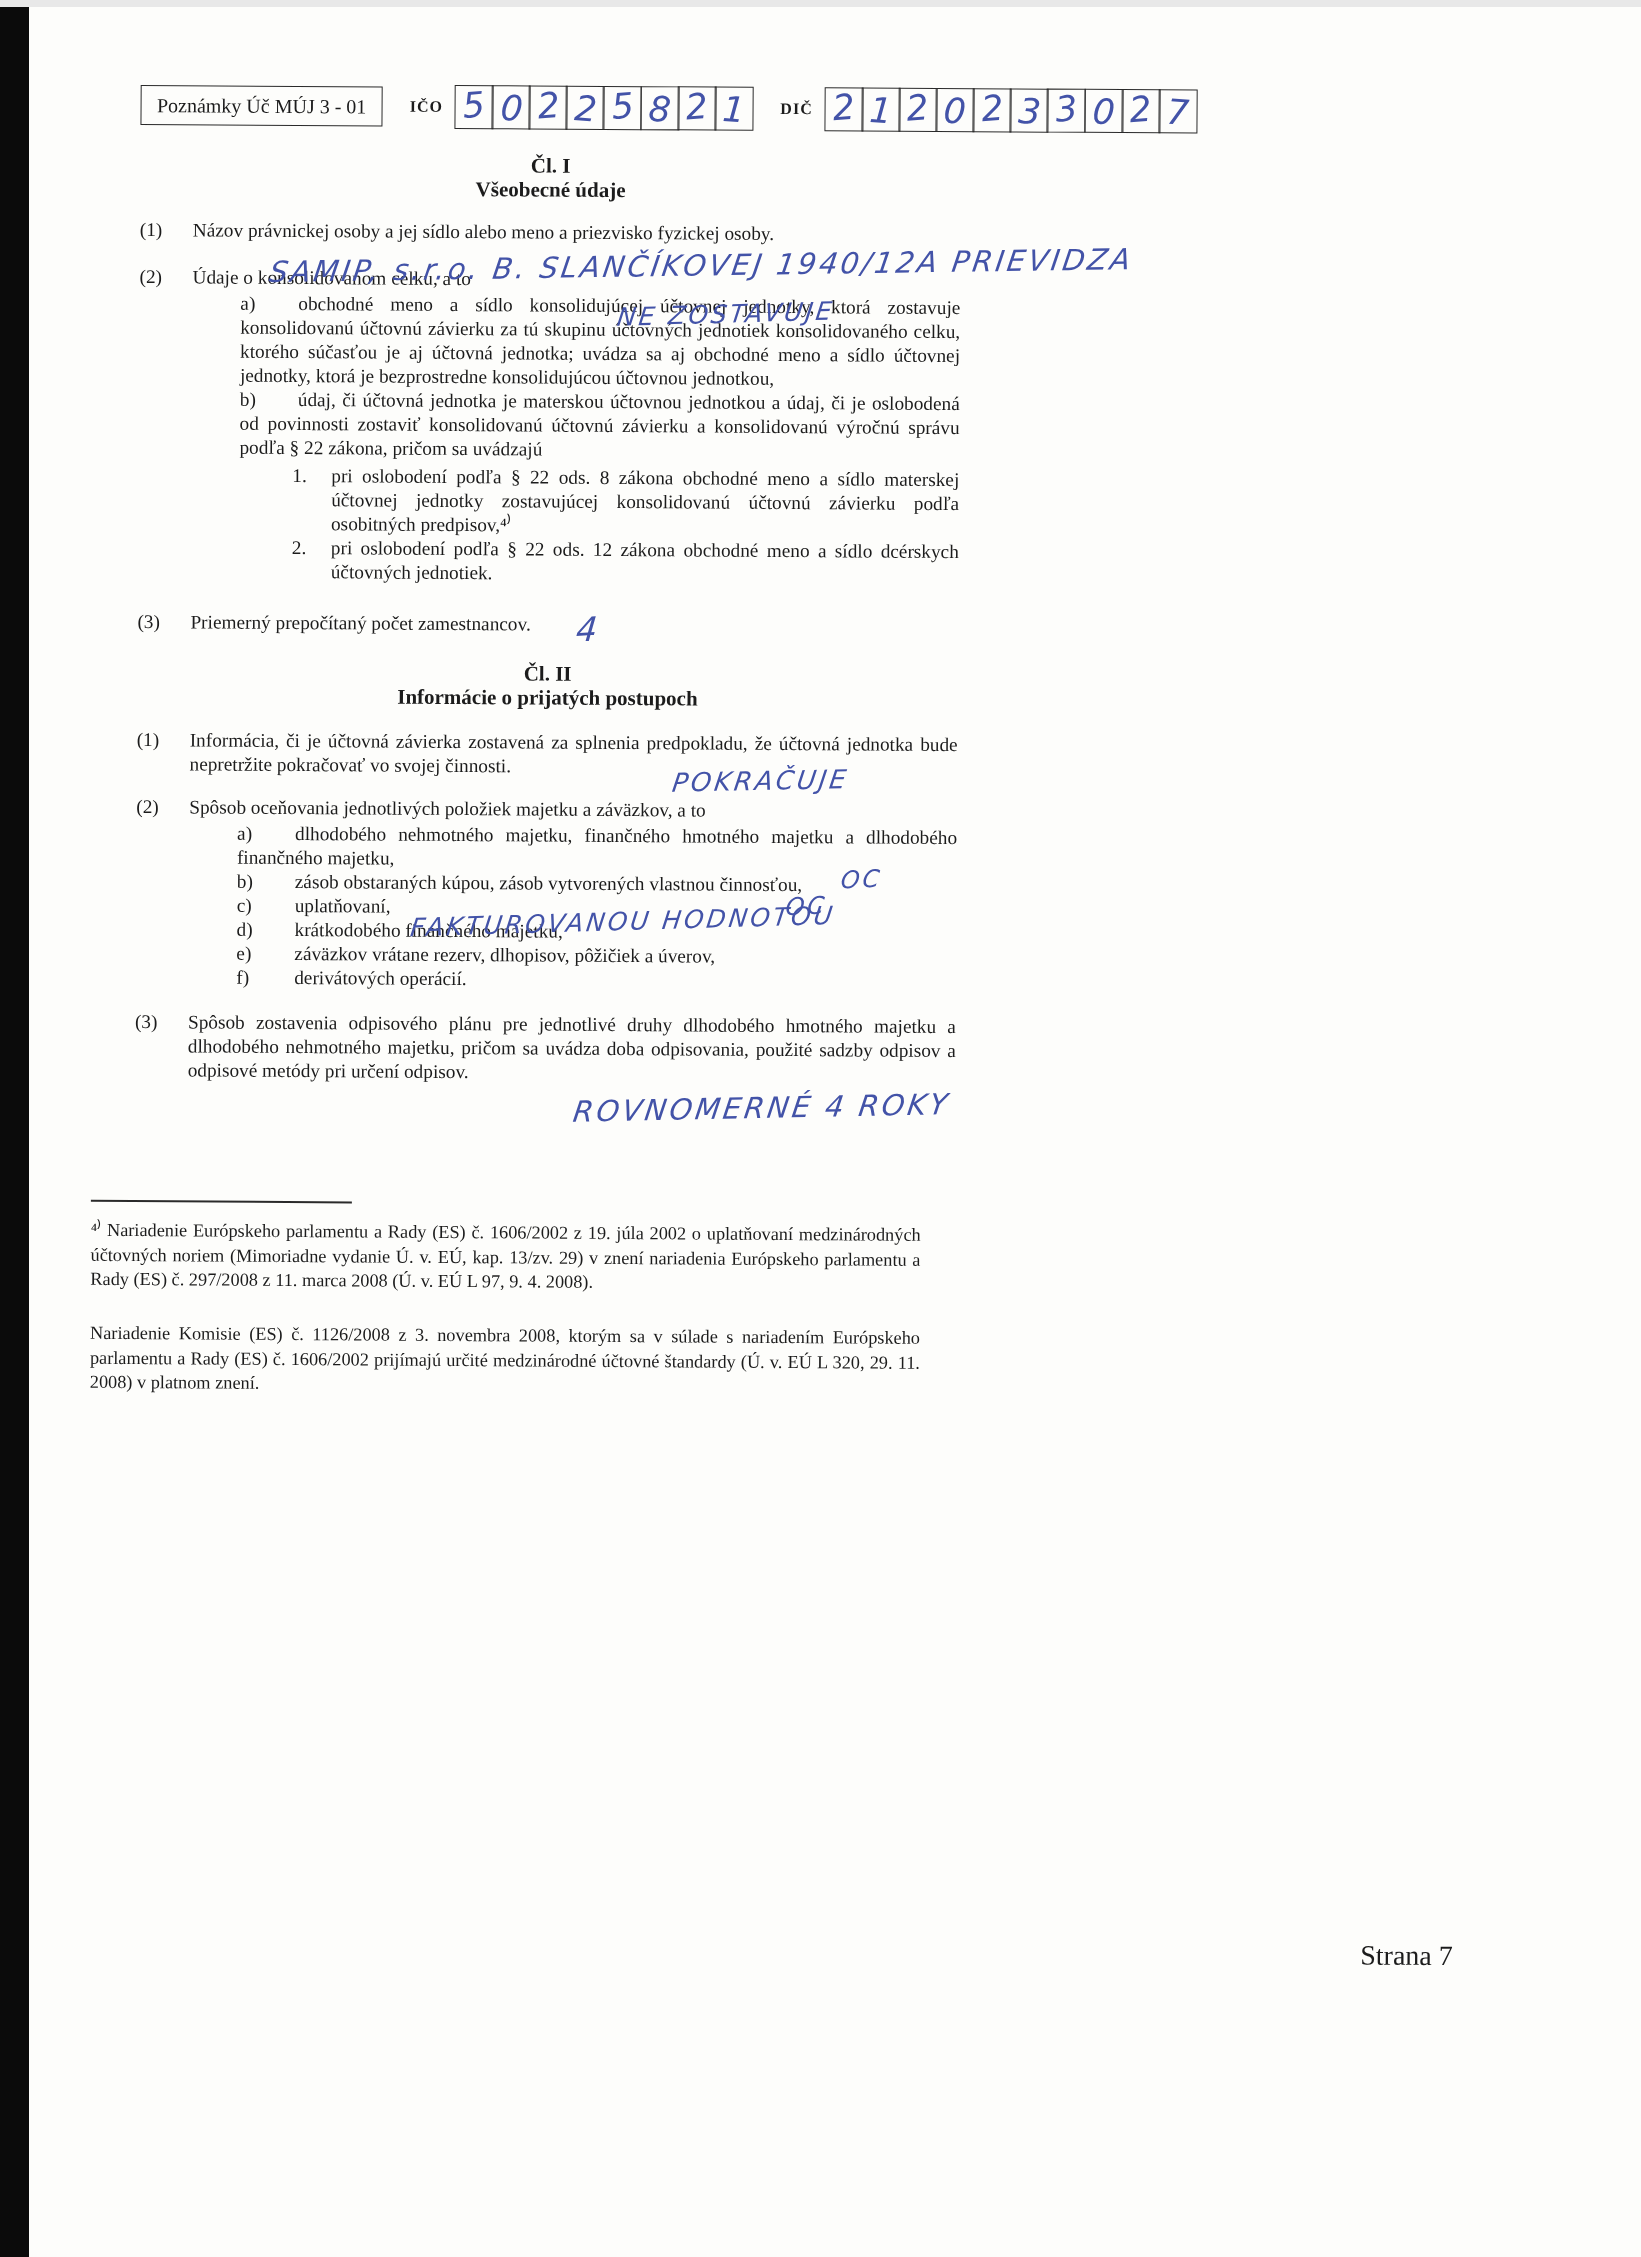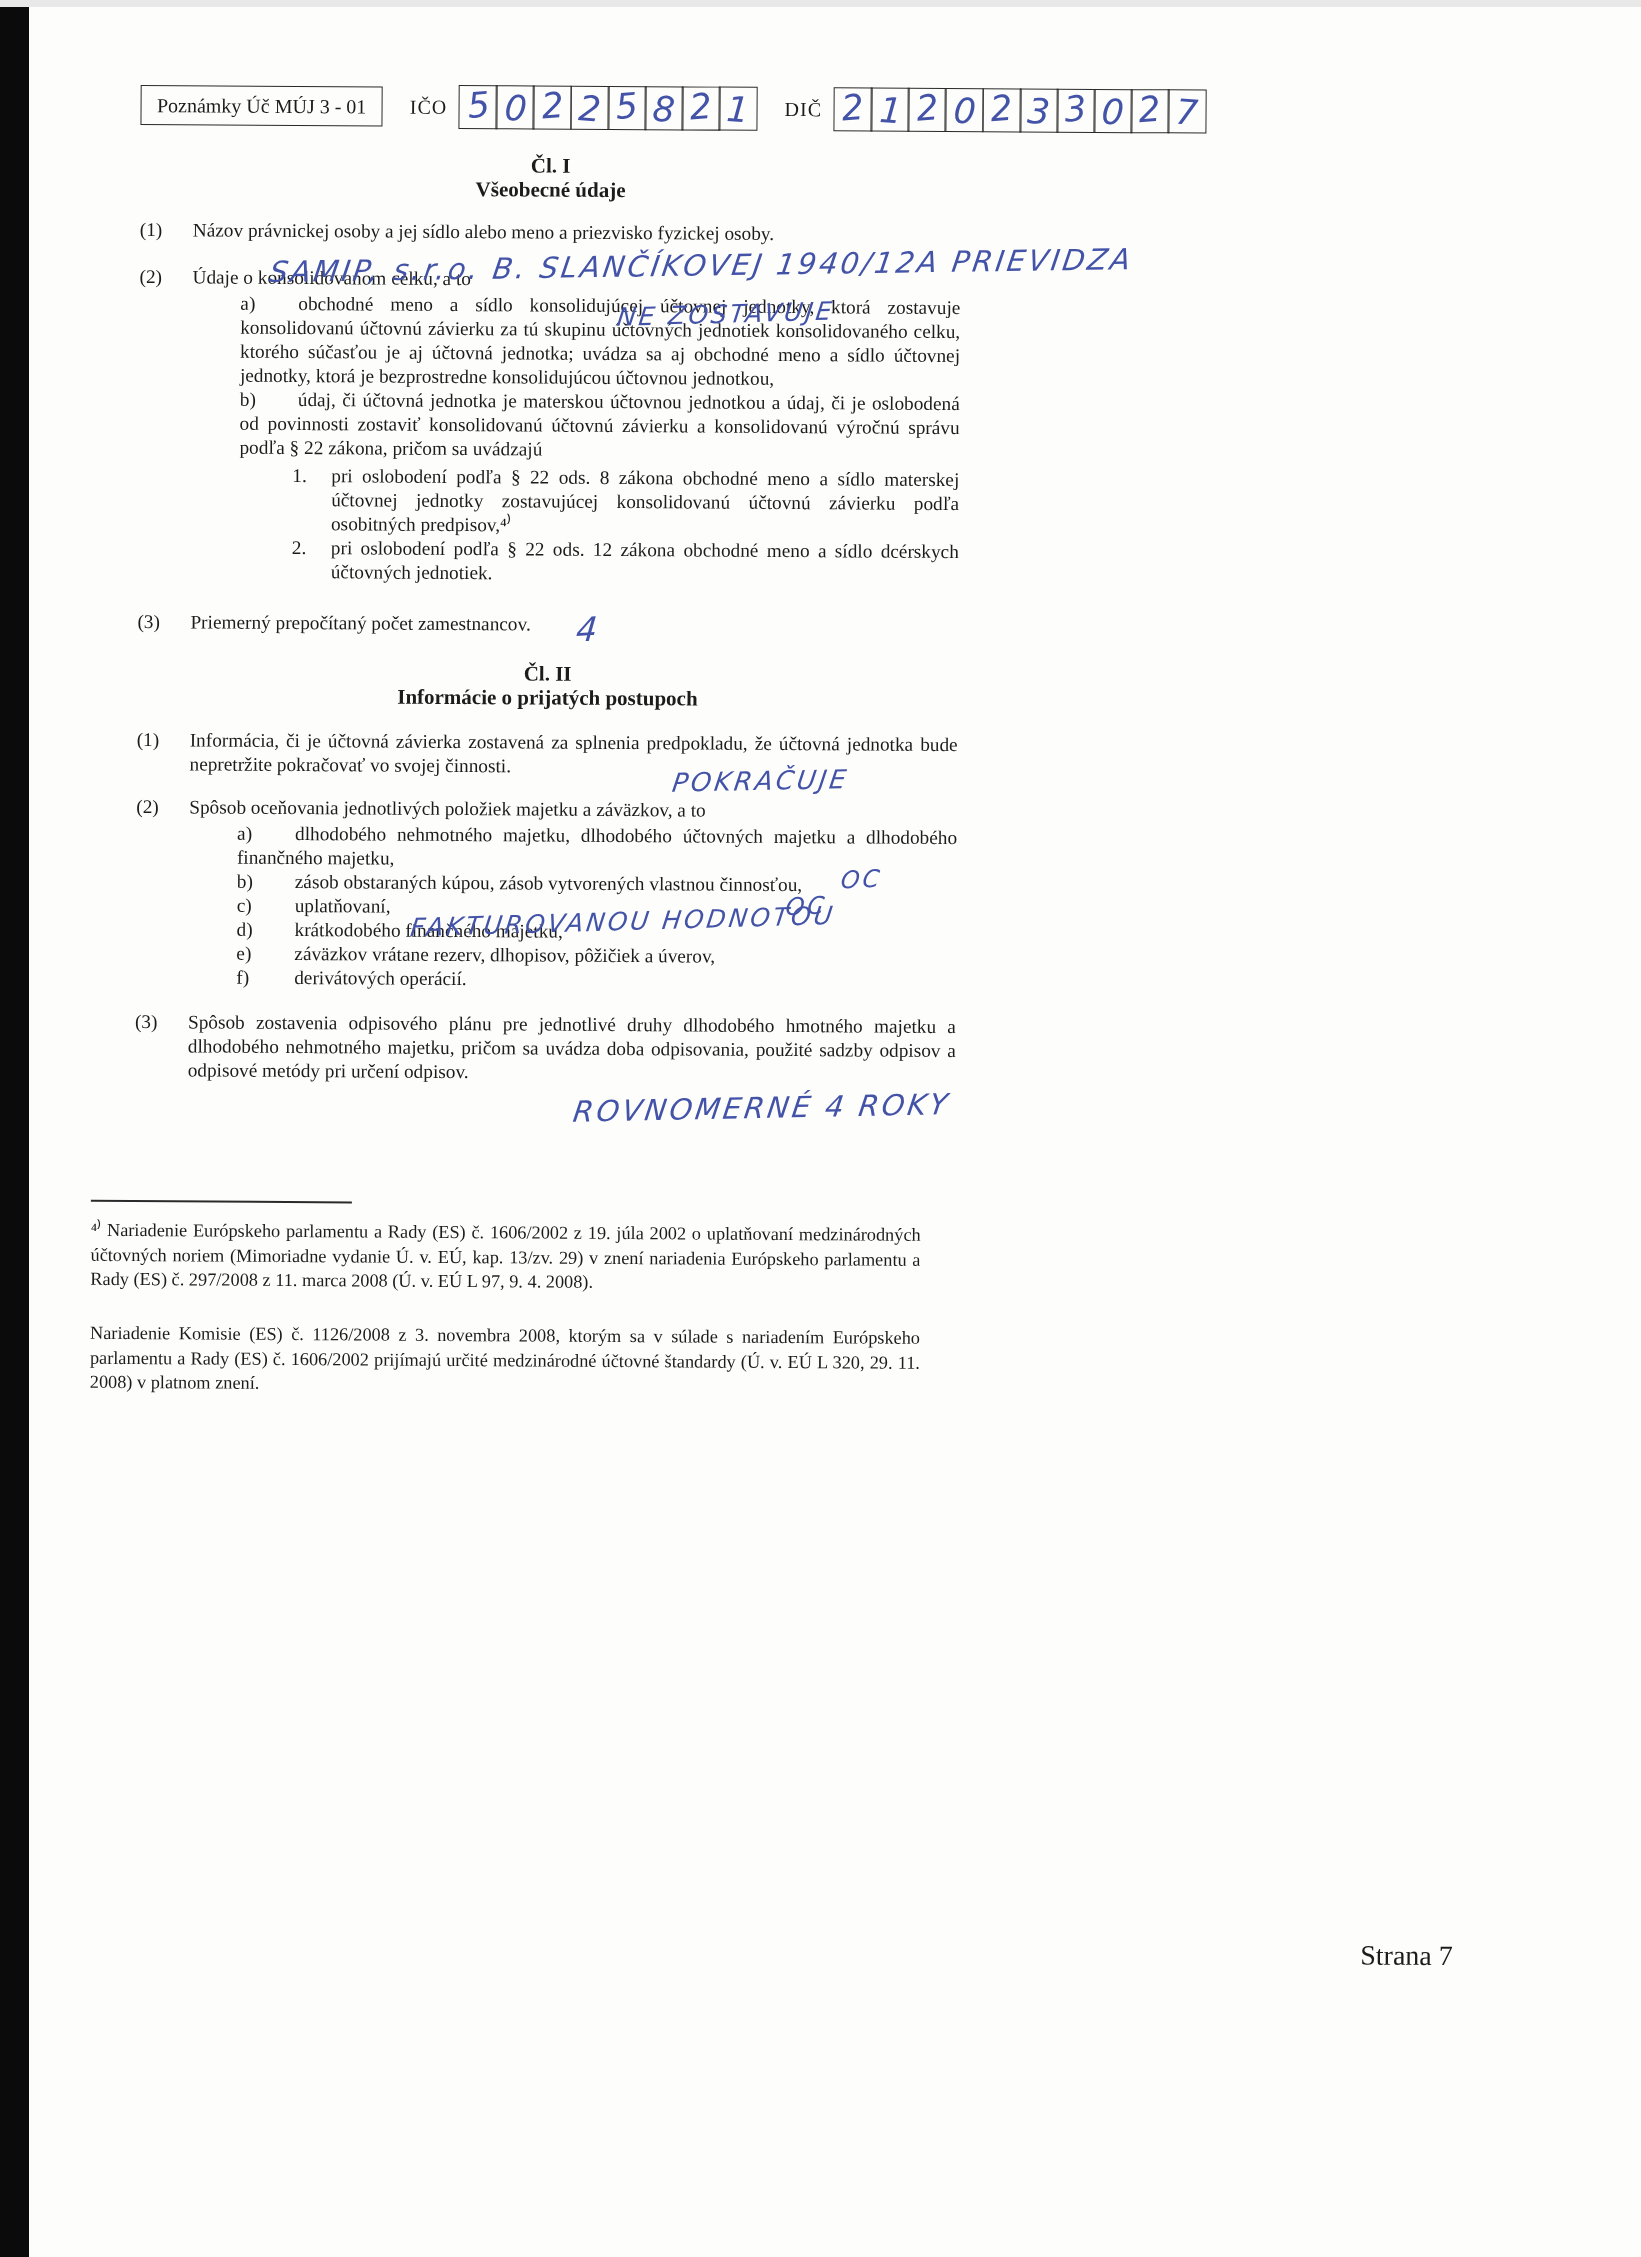--- a/index.html
+++ b/index.html
@@ -30,23 +30,24 @@
     position:absolute; left:140px; top:77px;
     display:flex; align-items:center;
   }
   .form-label {
     border:1.9px solid #2a2a2a;
     padding:7.7px 15.4px;
     font-size:20px;
     white-space:nowrap;
   }
   .field-label {
-    font-size:20px;
+    font-size:16px;
     margin-left:27px; margin-right:11.6px;
     letter-spacing:1px;
+    font-weight:bold;
   }
   .cells { display:flex; }
   .cell {
     width:39px; height:44px;
     border:1.9px solid #2a2a2a;
     margin-left:-1.9px;
     display:flex; align-items:center; justify-content:center;
     overflow:visible;
   }
   .cell:first-child { margin-left:0; }
@@ -238,21 +239,21 @@
       <div class="para mt22">
         <span class="pnum">(1)</span>
         <span class="ptext">Informácia, či je účtovná závierka zostavená za splnenia predpokladu, že účtovná jednotka bude nepretržite pokračovať vo svojej činnosti.</span>
       </div>
 
       <div class="para mt20">
         <span class="pnum">(2)</span>
         <span class="ptext">Spôsob oceňovania jednotlivých položiek majetku a záväzkov, a to</span>
       </div>
       <div class="sub mt2">
-        <span class="subnum">a)</span><span>dlhodobého nehmotného majetku, dlhodobého účtovných majetku a dlhodobého finančného majetku,</span>
+        <span class="subnum">a)</span><span>dlhodobého nehmotného majetku, finančného hmotného majetku a dlhodobého finančného majetku,</span>
       </div>
       <div class="sub">
         <span class="subnum">b)</span><span>zásob obstaraných kúpou, zásob vytvorených vlastnou činnosťou,</span>
       </div>
       <div class="sub">
         <span class="subnum">c)</span><span>uplatňovaní,</span>
       </div>
       <div class="sub">
         <span class="subnum">d)</span><span>krátkodobého finančného majetku,</span>
       </div>

